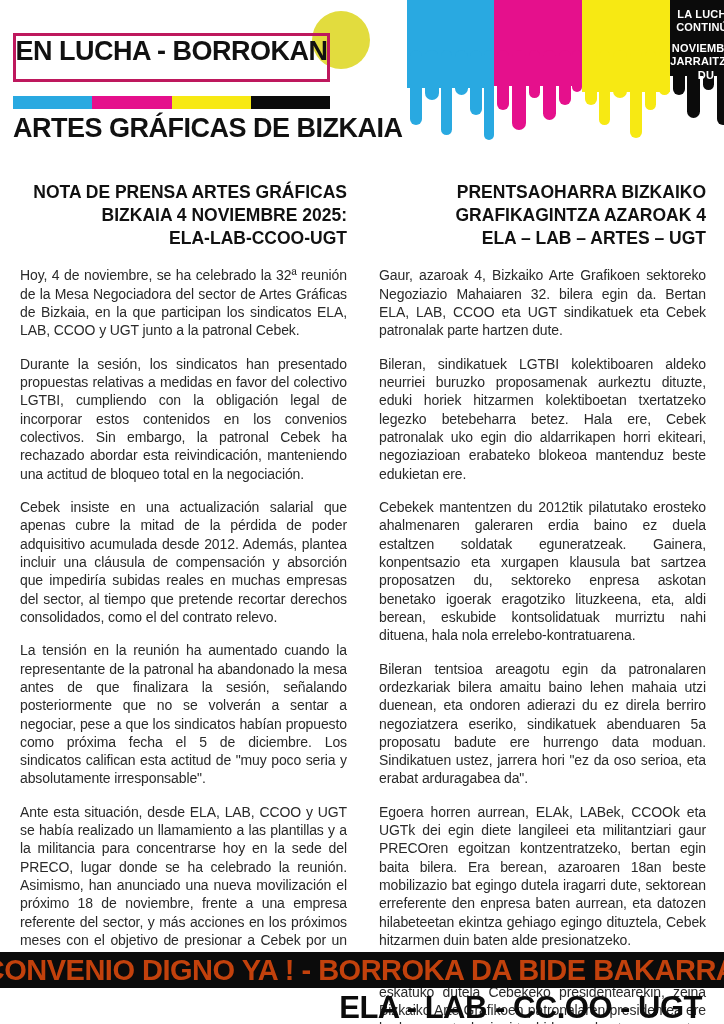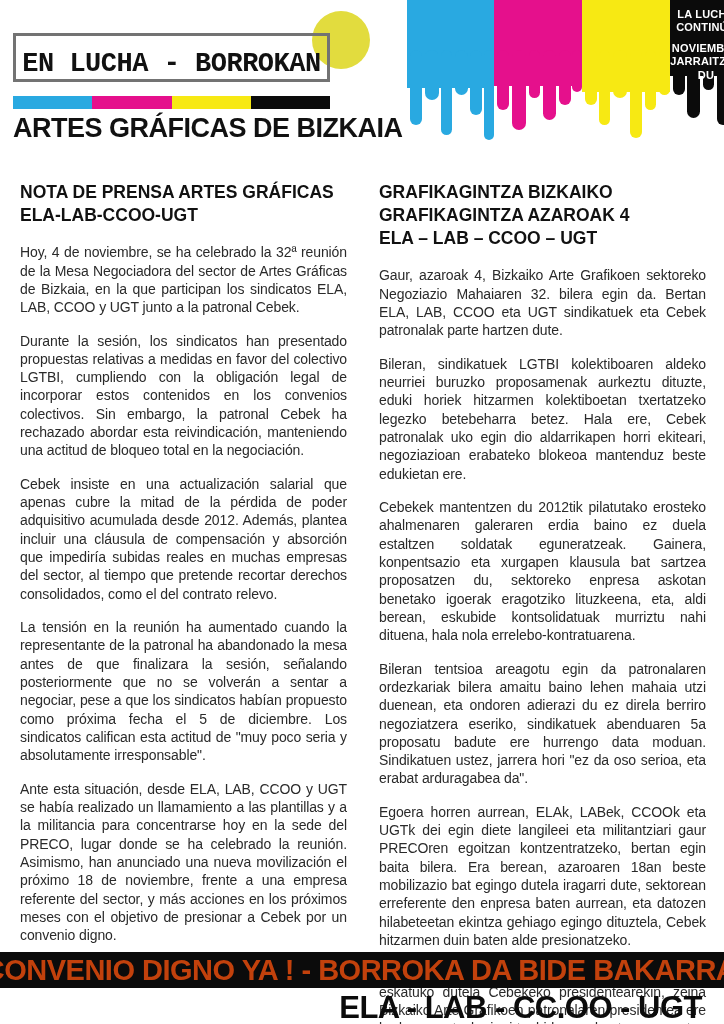--- a/index.html
+++ b/index.html
@@ -23,22 +23,22 @@
     text-align:center;color:#fff;font-weight:bold;
     font-size:11px;line-height:1.22;letter-spacing:.2px;
   }
   .corner-gap{height:7px;}
   .yellow-circle{
     position:absolute;left:312px;top:11px;width:58px;height:58px;
     border-radius:50%;background:var(--circleYellow);z-index:1;
   }
   .slogan-box{
     position:absolute;left:13px;top:33px;width:311px;height:43px;
-    border:3px solid #737373;z-index:2;
-    display:flex;align-items:flex-end;justify-content:center;font-family:Liberation Mono, monospace;
+    border:3px solid #be185d;z-index:2;
+    display:flex;align-items:flex-start;justify-content:center;
   }
   .slogan-box span{
     font-weight:bold;font-size:27px;letter-spacing:-.5px;color:#111;
     white-space:nowrap;
   }
   .cmyk-strip{
     position:absolute;left:13px;top:96px;width:317px;height:13px;
     display:flex;z-index:2;
   }
   .cmyk-strip div{flex:1;}
@@ -51,21 +51,21 @@
     font-weight:bold;font-size:27px;letter-spacing:-.5px;color:#111;
     white-space:nowrap;
   }
   
   .columns{
     position:absolute;left:0;top:175px;width:724px;
     display:flex;gap:32px;padding:0 18px 0 20px;box-sizing:border-box;
   }
   .col{width:330px;}
   .col-heading{
-    text-align:left;font-weight:bold;font-size:17.5px;
+    text-align:right;font-weight:bold;font-size:17.5px;
     line-height:1.32;color:#111;margin:6px 0 16px 0;
   }
   .col p{
     text-align:justify;font-size:14px;line-height:1.31;
     margin:0 0 15px 0;color:#2a2a2a;letter-spacing:-.1px;
   }
   
   .banner{
     position:absolute;left:0;top:952px;width:724px;height:36px;
     background:var(--ink);display:flex;align-items:center;justify-content:center;
@@ -146,34 +146,35 @@
     <div class="seg-y"></div>
     <div class="seg-k"></div>
   </div>
 
   <div class="main-title">ARTES GRÁFICAS DE BIZKAIA</div>
 
   <div class="columns">
     <div class="col">
       <div class="col-heading">
         <div>NOTA DE PRENSA ARTES GRÁFICAS</div>
+        <div>BIZKAIA 4 NOVIEMBRE 2025:</div>
         <div>ELA-LAB-CCOO-UGT</div>
       </div>
       <p>Hoy, 4 de noviembre, se ha celebrado la 32ª reunión de la Mesa Negociadora del sector de Artes Gráficas de Bizkaia, en la que participan los sindicatos ELA, LAB, CCOO y UGT junto a la patronal Cebek.</p>
       <p>Durante la sesión, los sindicatos han presentado propuestas relativas a medidas en favor del colectivo LGTBI, cumpliendo con la obligación legal de incorporar estos contenidos en los convenios colectivos. Sin embargo, la patronal Cebek ha rechazado abordar esta reivindicación, manteniendo una actitud de bloqueo total en la negociación.</p>
       <p>Cebek insiste en una actualización salarial que apenas cubre la mitad de la pérdida de poder adquisitivo acumulada desde 2012. Además, plantea incluir una cláusula de compensación y absorción que impediría subidas reales en muchas empresas del sector, al tiempo que pretende recortar derechos consolidados, como el del contrato relevo.</p>
       <p>La tensión en la reunión ha aumentado cuando la representante de la patronal ha abandonado la mesa antes de que finalizara la sesión, señalando posteriormente que no se volverán a sentar a negociar, pese a que los sindicatos habían propuesto como próxima fecha el 5 de diciembre. Los sindicatos califican esta actitud de "muy poco seria y absolutamente irresponsable".</p>
       <p>Ante esta situación, desde ELA, LAB, CCOO y UGT se había realizado un llamamiento a las plantillas y a la militancia para concentrarse hoy en la sede del PRECO, lugar donde se ha celebrado la reunión. Asimismo, han anunciado una nueva movilización el próximo 18 de noviembre, frente a una empresa referente del sector, y más acciones en los próximos meses con el objetivo de presionar a Cebek por un convenio digno.</p>
 
     </div>
     <div class="col">
       <div class="col-heading">
-        <div>GRAFIKAGINTZA BIZKAIKO</div>
+        <div>PRENTSAOHARRA BIZKAIKO</div>
         <div>GRAFIKAGINTZA AZAROAK 4</div>
-        <div>ELA – LAB – CCOO – UGT</div>
+        <div>ELA – LAB – ARTES – UGT</div>
       </div>
       <p>Gaur, azaroak 4, Bizkaiko Arte Grafikoen sektoreko Negoziazio Mahaiaren 32. bilera egin da. Bertan ELA, LAB, CCOO eta UGT sindikatuek eta Cebek patronalak parte hartzen dute.</p>
       <p>Bileran, sindikatuek LGTBI kolektiboaren aldeko neurriei buruzko proposamenak aurkeztu dituzte, eduki horiek hitzarmen kolektiboetan txertatzeko legezko betebeharra betez. Hala ere, Cebek patronalak uko egin dio aldarrikapen horri ekiteari, negoziazioan erabateko blokeoa mantenduz beste edukietan ere.</p>
       <p>Cebekek mantentzen du 2012tik pilatutako erosteko ahalmenaren galeraren erdia baino ez duela estaltzen soldatak eguneratzeak. Gainera, konpentsazio eta xurgapen klausula bat sartzea proposatzen du, sektoreko enpresa askotan benetako igoerak eragotziko lituzkeena, eta, aldi berean, eskubide kontsolidatuak murriztu nahi dituena, hala nola errelebo-kontratuarena.</p>
       <p>Bileran tentsioa areagotu egin da patronalaren ordezkariak bilera amaitu baino lehen mahaia utzi duenean, eta ondoren adierazi du ez direla berriro negoziatzera eseriko, sindikatuek abenduaren 5a proposatu badute ere hurrengo data moduan. Sindikatuen ustez, jarrera hori "ez da oso serioa, eta erabat arduragabea da".</p>
       <p>Egoera horren aurrean, ELAk, LABek, CCOOk eta UGTk dei egin diete langileei eta militantziari gaur PRECOren egoitzan kontzentratzeko, bertan egin baita bilera. Era berean, azaroaren 18an beste mobilizazio bat egingo dutela iragarri dute, sektorean erreferente den enpresa baten aurrean, eta datozen hilabeteetan ekintza gehiago egingo dituztela, Cebek hitzarmen duin baten alde presionatzeko.</p>
       <p>Azkenik, lau sindikatuek iragarri dute bilera formal bat eskatuko dutela Cebekeko presidentearekin, zeina Bizkaiko Arte Grafikoen patronalaren presidentea ere baden, gatazkari irtenbide arduratsua ematea eskatzeko.</p>
     </div>
   </div>
 

